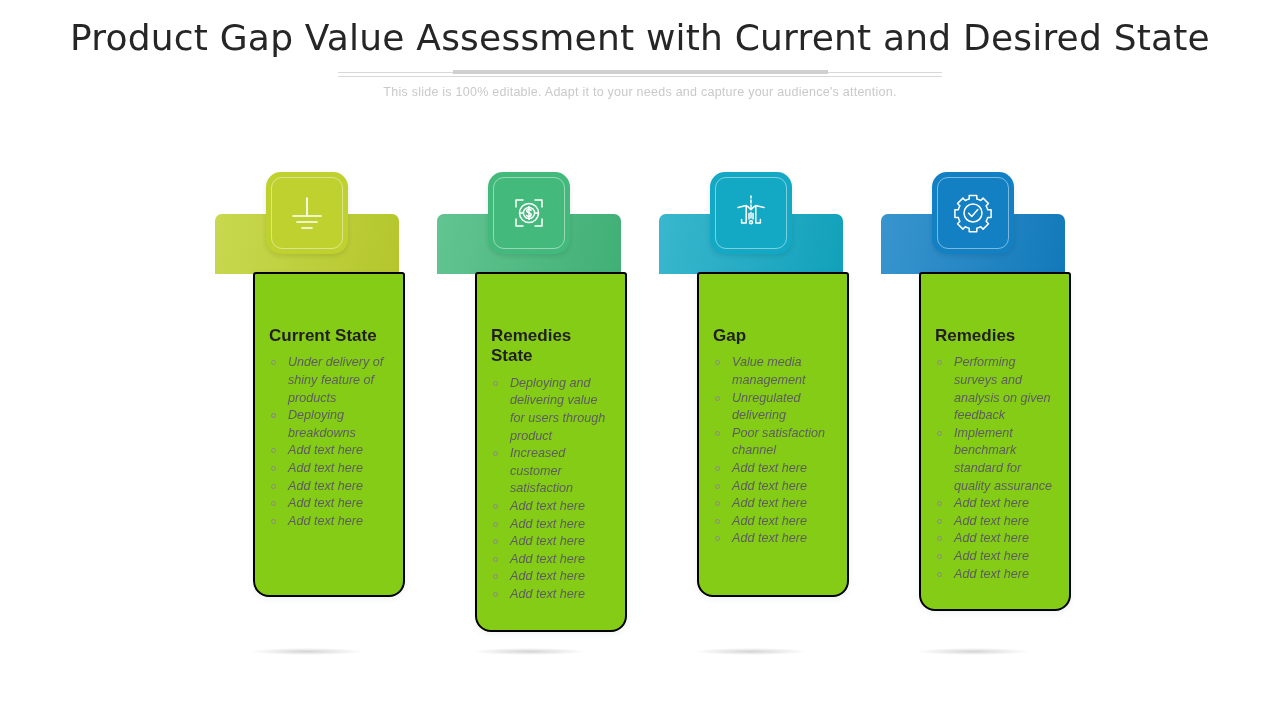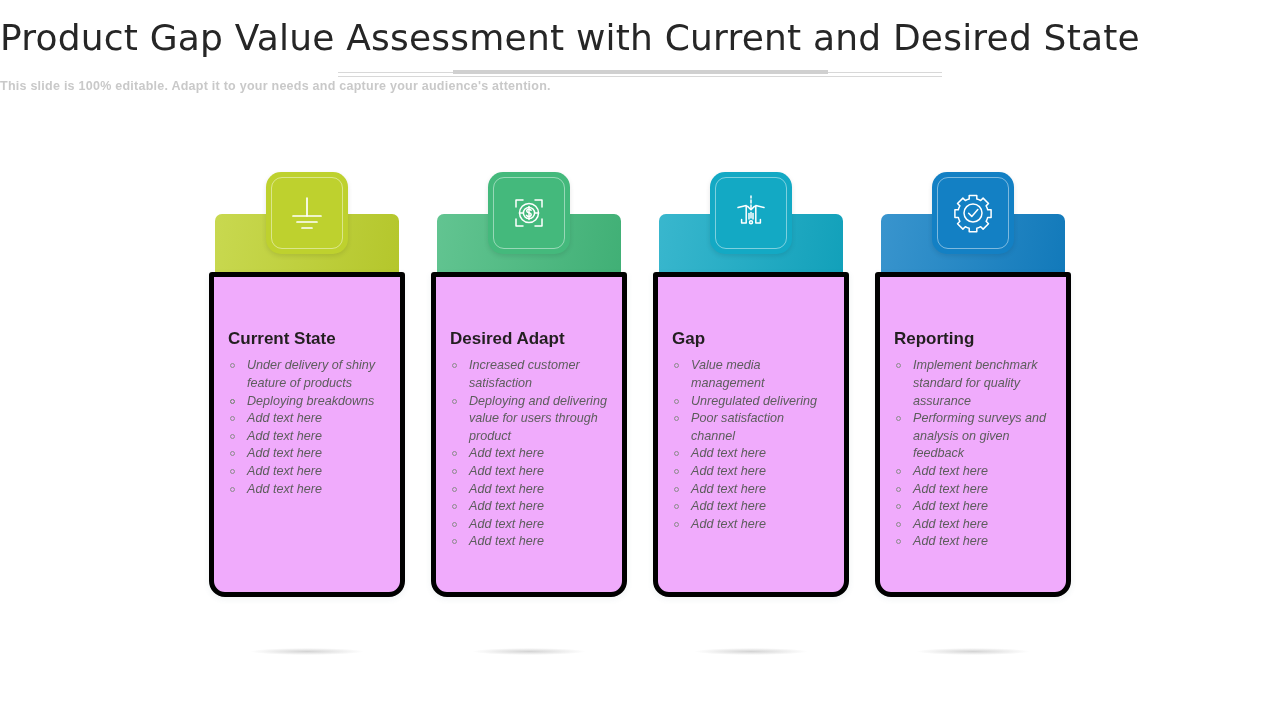--- a/index.html
+++ b/index.html
@@ -11,20 +11,21 @@
     height: 720px;
     background: #ffffff;
     font-family: "Liberation Sans", sans-serif;
     overflow: hidden;
     position: relative;
   }
 
   
   .header {
     padding-top: 18px;
+    text-align: center;
   }
   .slide-title {
     font-family: "DejaVu Sans", sans-serif;
     font-size: 36px;
     font-weight: 400;
     color: #262626;
     letter-spacing: 0.2px;
     line-height: 1.1;
     margin: 0;
     white-space: nowrap;
@@ -46,25 +47,25 @@
   .title-divider .line-thin.l2 { top: 8px; }
   .title-divider .line-thick {
     position: absolute;
     left: 115px;
     top: 2px;
     width: 375px;
     height: 4px;
     background: #d0d0d0;
   }
   .slide-subtitle {
-    margin: 2px 0 0 0;
+    margin: 8px 0 0 0;
     font-size: 12.5px;
     color: #c9c9c9;
     letter-spacing: 0.25px;
-    font-weight: 700;
+    font-weight: 400;
   }
 
   
   .cards-row {
     position: absolute;
     top: 172px;
     left: 0;
     width: 1280px;
     display: flex;
     justify-content: center;
@@ -118,27 +119,28 @@
   .icon-tile svg {
     position: relative;
     z-index: 1;
   }
 
   
   .card-body {
     position: relative;
     z-index: 2;
     margin-top: -2px;
-    background: #f0abfc;
-    border: 5px solid #000000;
+    background: #84cc16;
+    border: 2px solid #000000;
     border-radius: 3px 3px 16px 16px;
     box-shadow: 0 2px 6px rgba(80,110,130,0.09);
     min-height: 325px;
     padding: 52px 14px 26px 14px;
     box-sizing: border-box;
+    margin-left: 44px;
   }
 
   .card-title {
     font-size: 17px;
     font-weight: bold;
     color: #231f20;
     margin: 0 0 8px 0;
     line-height: 1.2;
   }
 
@@ -243,24 +245,24 @@
         <polyline points="16,35 9,35 9,28"></polyline>
         <circle cx="22" cy="22" r="9.5"></circle>
         <circle cx="22" cy="22" r="5.6"></circle>
         <line x1="22" y1="15.5" x2="22" y2="28.5"></line>
         <line x1="12.5" y1="22" x2="16.4" y2="22"></line>
         <line x1="27.6" y1="22" x2="31.5" y2="22"></line>
         <path d="M24.1 19.3c-.6-.8-1.4-1.1-2.3-1.1-1.2 0-2.1.7-2.1 1.8 0 2.3 4.5 1.2 4.5 3.6 0 1.2-1 1.9-2.3 1.9-1 0-1.9-.4-2.5-1.2"></path>
       </svg>
     </div>
     <div class="card-body">
-      <h2 class="card-title">Desired Adapt</h2>
+      <h2 class="card-title">Remedies State</h2>
       <ul class="bullet-list">
+        <li><span class="bullet-marker"></span><span>Deploying and delivering value for users through product</span></li>
         <li><span class="bullet-marker"></span><span>Increased customer satisfaction</span></li>
-        <li><span class="bullet-marker"></span><span>Deploying and delivering value for users through product</span></li>
         <li><span class="bullet-marker"></span><span>Add text here</span></li>
         <li><span class="bullet-marker"></span><span>Add text here</span></li>
         <li><span class="bullet-marker"></span><span>Add text here</span></li>
         <li><span class="bullet-marker"></span><span>Add text here</span></li>
         <li><span class="bullet-marker"></span><span>Add text here</span></li>
         <li><span class="bullet-marker"></span><span>Add text here</span></li>
       </ul>
     </div>
   </div>
 
@@ -300,24 +302,24 @@
     <div class="card-band" style="background:#1380c4;"></div>
     <div class="icon-tile" style="background:#1380c4;">
       <span class="tile-inner-border"></span>
       <svg width="46" height="46" viewBox="0 0 46 46" fill="none" stroke="#ffffff" stroke-width="1.5" stroke-linecap="round" stroke-linejoin="round">
         <path d="M19.2 5.5 h7.6 v3.4 a14.4 14.4 0 0 1 3.9 1.6 l2.4-2.4 5.4 5.4 -2.4 2.4 a14.4 14.4 0 0 1 1.6 3.9 h3.4 v7.6 h-3.4 a14.4 14.4 0 0 1 -1.6 3.9 l2.4 2.4 -5.4 5.4 -2.4-2.4 a14.4 14.4 0 0 1 -3.9 1.6 v3.4 h-7.6 v-3.4 a14.4 14.4 0 0 1 -3.9 -1.6 l-2.4 2.4 -5.4-5.4 2.4-2.4 a14.4 14.4 0 0 1 -1.6 -3.9 h-3.4 v-7.6 h3.4 a14.4 14.4 0 0 1 1.6 -3.9 l-2.4-2.4 5.4-5.4 2.4 2.4 a14.4 14.4 0 0 1 3.9 -1.6 z"></path>
         <circle cx="23" cy="23" r="9"></circle>
         <polyline points="18.6,23.2 21.8,26.4 27.8,19.6"></polyline>
       </svg>
     </div>
     <div class="card-body">
-      <h2 class="card-title">Reporting</h2>
+      <h2 class="card-title">Remedies</h2>
       <ul class="bullet-list">
+        <li><span class="bullet-marker"></span><span>Performing surveys and analysis on given feedback</span></li>
         <li><span class="bullet-marker"></span><span>Implement benchmark standard for quality assurance</span></li>
-        <li><span class="bullet-marker"></span><span>Performing surveys and analysis on given feedback</span></li>
         <li><span class="bullet-marker"></span><span>Add text here</span></li>
         <li><span class="bullet-marker"></span><span>Add text here</span></li>
         <li><span class="bullet-marker"></span><span>Add text here</span></li>
         <li><span class="bullet-marker"></span><span>Add text here</span></li>
         <li><span class="bullet-marker"></span><span>Add text here</span></li>
       </ul>
     </div>
   </div>
 
 </div>

